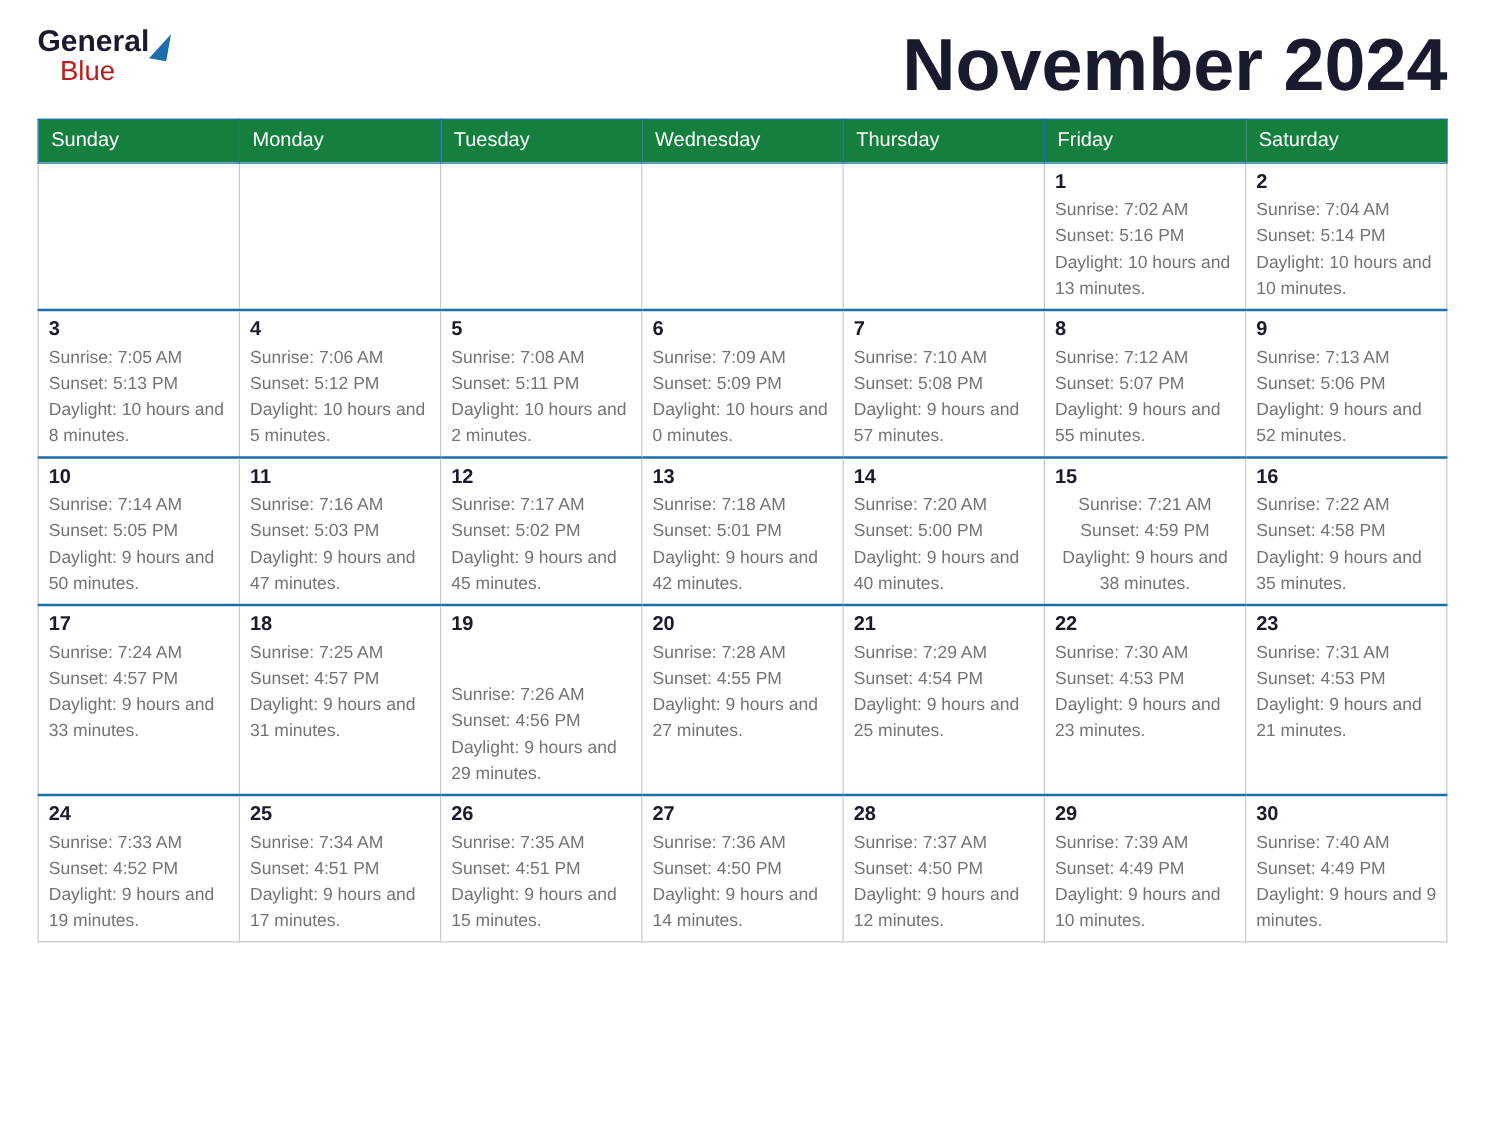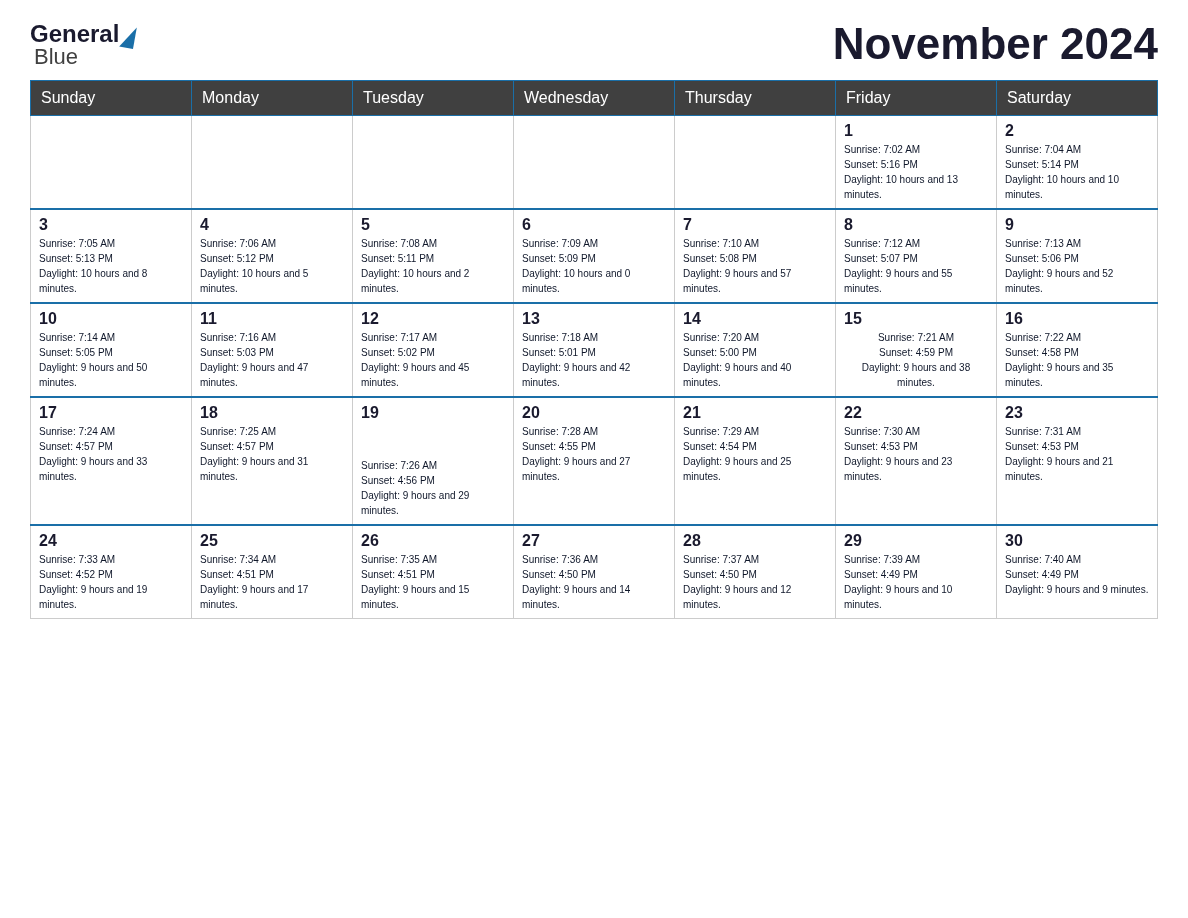--- a/index.html
+++ b/index.html
@@ -33,46 +33,46 @@
     .logo-triangle {
       width: 0; height: 0;
       border-left: 14px solid transparent;
       border-right: 0px solid transparent;
       border-bottom: 22px solid #1a6fa8;
       margin: 0 2px;
       display: inline-block;
       transform: rotate(10deg);
     }
     .logo-blue {
-      color: #404040;
+      color: #b91c1c;
       font-size: 22px;
       margin-top: -4px;
-      margin-left: 4px;
+      margin-left: 18px;
     }
     .title-block {
       text-align: right;
     }
     .calendar-title {
-      font-size: 44px;
+      font-size: 59px;
       font-weight: bold;
       color: #1a1a2e;
       line-height: 1.1;
     }
     .calendar-subtitle {
       font-size: 22px;
       color: #555;
       margin-top: 4px;
     }
     .calendar {
       width: 100%;
       border-collapse: collapse;
       margin-top: 8px;
     }
     .calendar th {
-      background-color: #404040;
+      background-color: #15803d;
       color: #fff;
       font-size: 16px;
       font-weight: normal;
       padding: 8px 10px;
       text-align: left;
       border: 1px solid #1a6fa8;
     }
     .calendar td {
       vertical-align: top;
       padding: 6px 8px;
@@ -84,22 +84,22 @@
       background: #fff;
     }
     .day-number {
       font-size: 16px;
       font-weight: bold;
       color: #1a1a2e;
       display: block;
       margin-bottom: 2px;
     }
     .day-info {
-      font-size: 10px;
-      color: #0f172a;
+      font-size: 14px;
+      color: #737373;
       line-height: 1.5;
     }
     .calendar tr td {
       border-bottom: 2px solid #1a6fa8;
     }
     .calendar tbody tr:last-child td {
       border-bottom: 1px solid #ccc;
     }
     .empty-cell { background: #fff; }
   </style>

